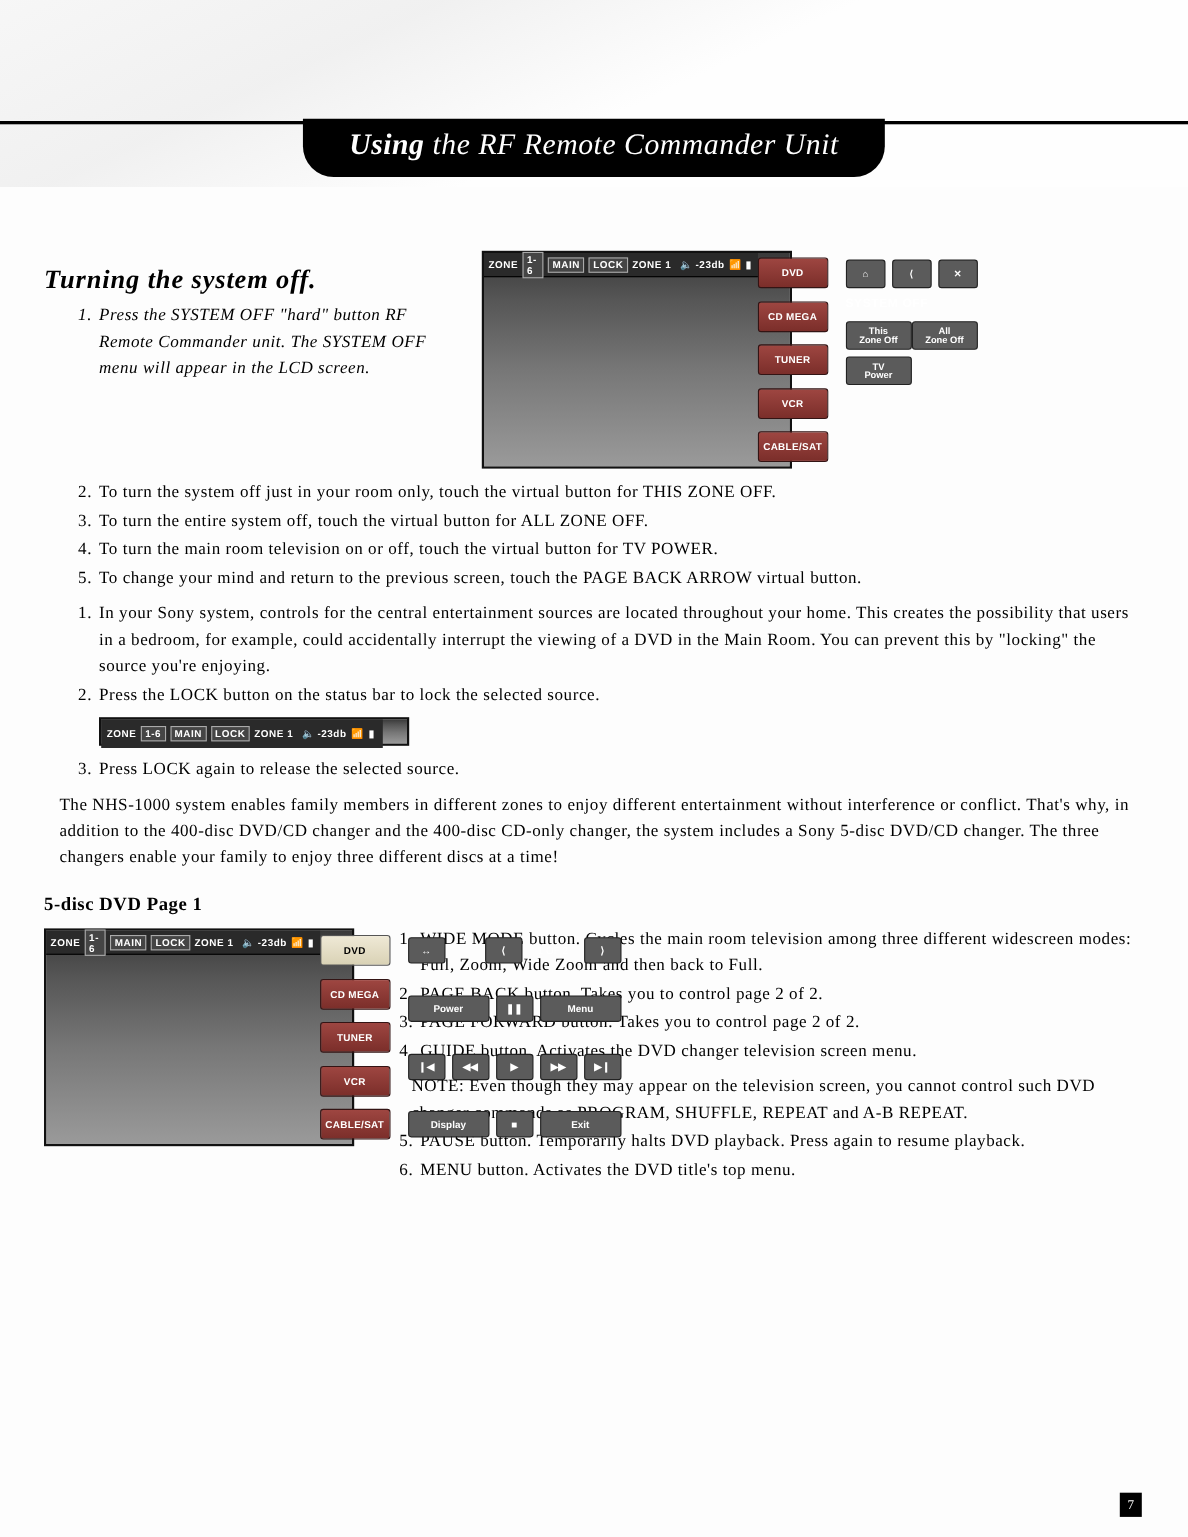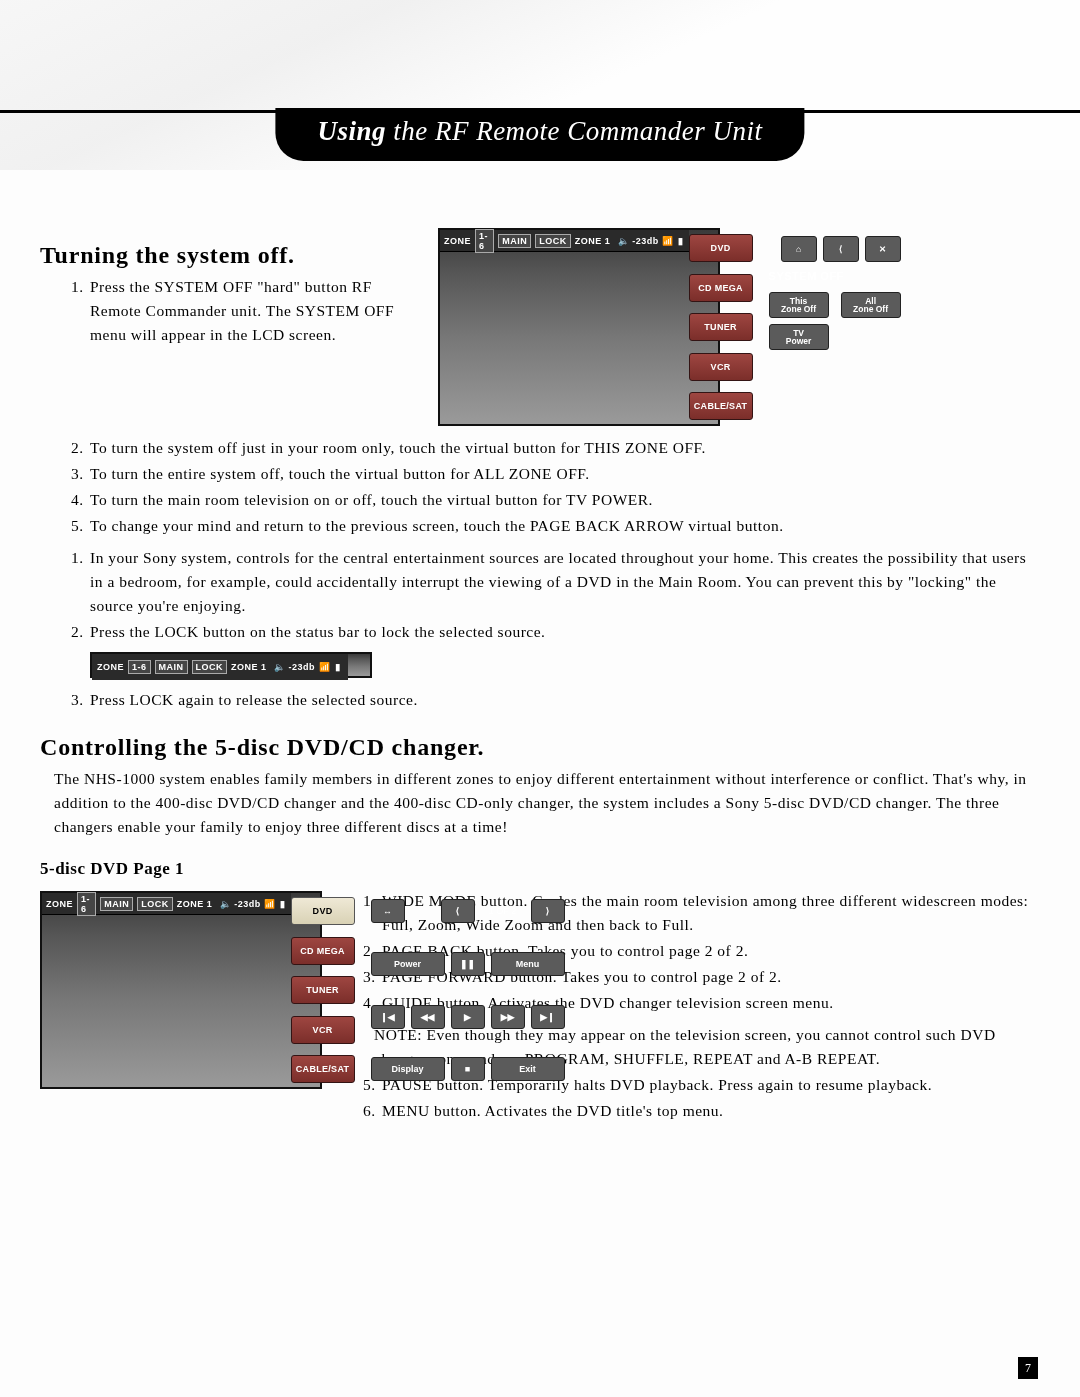--- a/index.html
+++ b/index.html
@@ -155,21 +155,21 @@
     border: 1px solid #555;
   }
   .main-panel {
     flex: 1;
     position: relative;
     display: flex;
     flex-direction: column;
     gap: 6px;
     padding: 6px 8px 6px 12px;
   }
-  .panel-row { display: flex; gap: 12px; justify-content: flex-start; }
+  .panel-row { display: flex; gap: 0; justify-content: flex-start; }
   .vbtn {
     min-width: 36px;
     height: 26px;
     display: flex;
     flex-direction: column;
     align-items: center;
     justify-content: center;
     background: #5b5b5b;
     border: 1px solid #222;
     border-radius: 3px;
@@ -262,21 +262,21 @@
 <div class="page">
   <div class="bg-shade"></div>
   <div class="hr-line"></div>
   <div class="title-pill">
     <span class="u">Using</span><span> the RF Remote Commander Unit</span>
   </div>
 
   <div class="content">
 
     <div class="row">
-      <div class="col-text" style="flex:1 1 0;">
+      <div class="col-text" style="flex:1 1 0;font-style:italic;">
         <h2>Turning the system off.</h2>
         <ol class="body-list">
           <li>Press the SYSTEM OFF "hard" button RF Remote Commander unit.  The SYSTEM OFF menu will appear in the LCD screen.</li>
         </ol>
       </div>
 
       <div class="screen screen-large" style="margin-top:8px;margin-right:320px;">
         <div class="statusbar">
           <span class="sb-item">ZONE</span>
           <span class="sb-box">1-6</span>
@@ -351,21 +351,20 @@
           <span class="sb-icon">📶</span>
           <span class="sb-icon">▮</span>
         </div>
       </div>
     </div>
 
     <ol class="body-list" start="3" style="margin-top:10px;">
       <li>Press LOCK again to release the selected source.</li>
     </ol>
 
-    <h2>Controlling the 5-disc DVD/CD changer.</h2>
     <div class="para">The NHS-1000 system enables family members in different zones to enjoy different entertainment without interference or conflict.  That's why, in addition to the 400-disc DVD/CD changer and the 400-disc CD-only changer, the system includes a Sony 5-disc DVD/CD changer.  The three changers enable your family to enjoy three different discs at a time!</div>
     <h3>5-disc DVD Page 1</h3>
 
     <div class="row" style="align-items:flex-start;">
 
       <div class="screen screen-large" style="margin-top:4px;">
         <div class="statusbar">
           <span class="sb-item">ZONE</span>
           <span class="sb-box">1-6</span>
           <span class="sb-box">MAIN</span>

